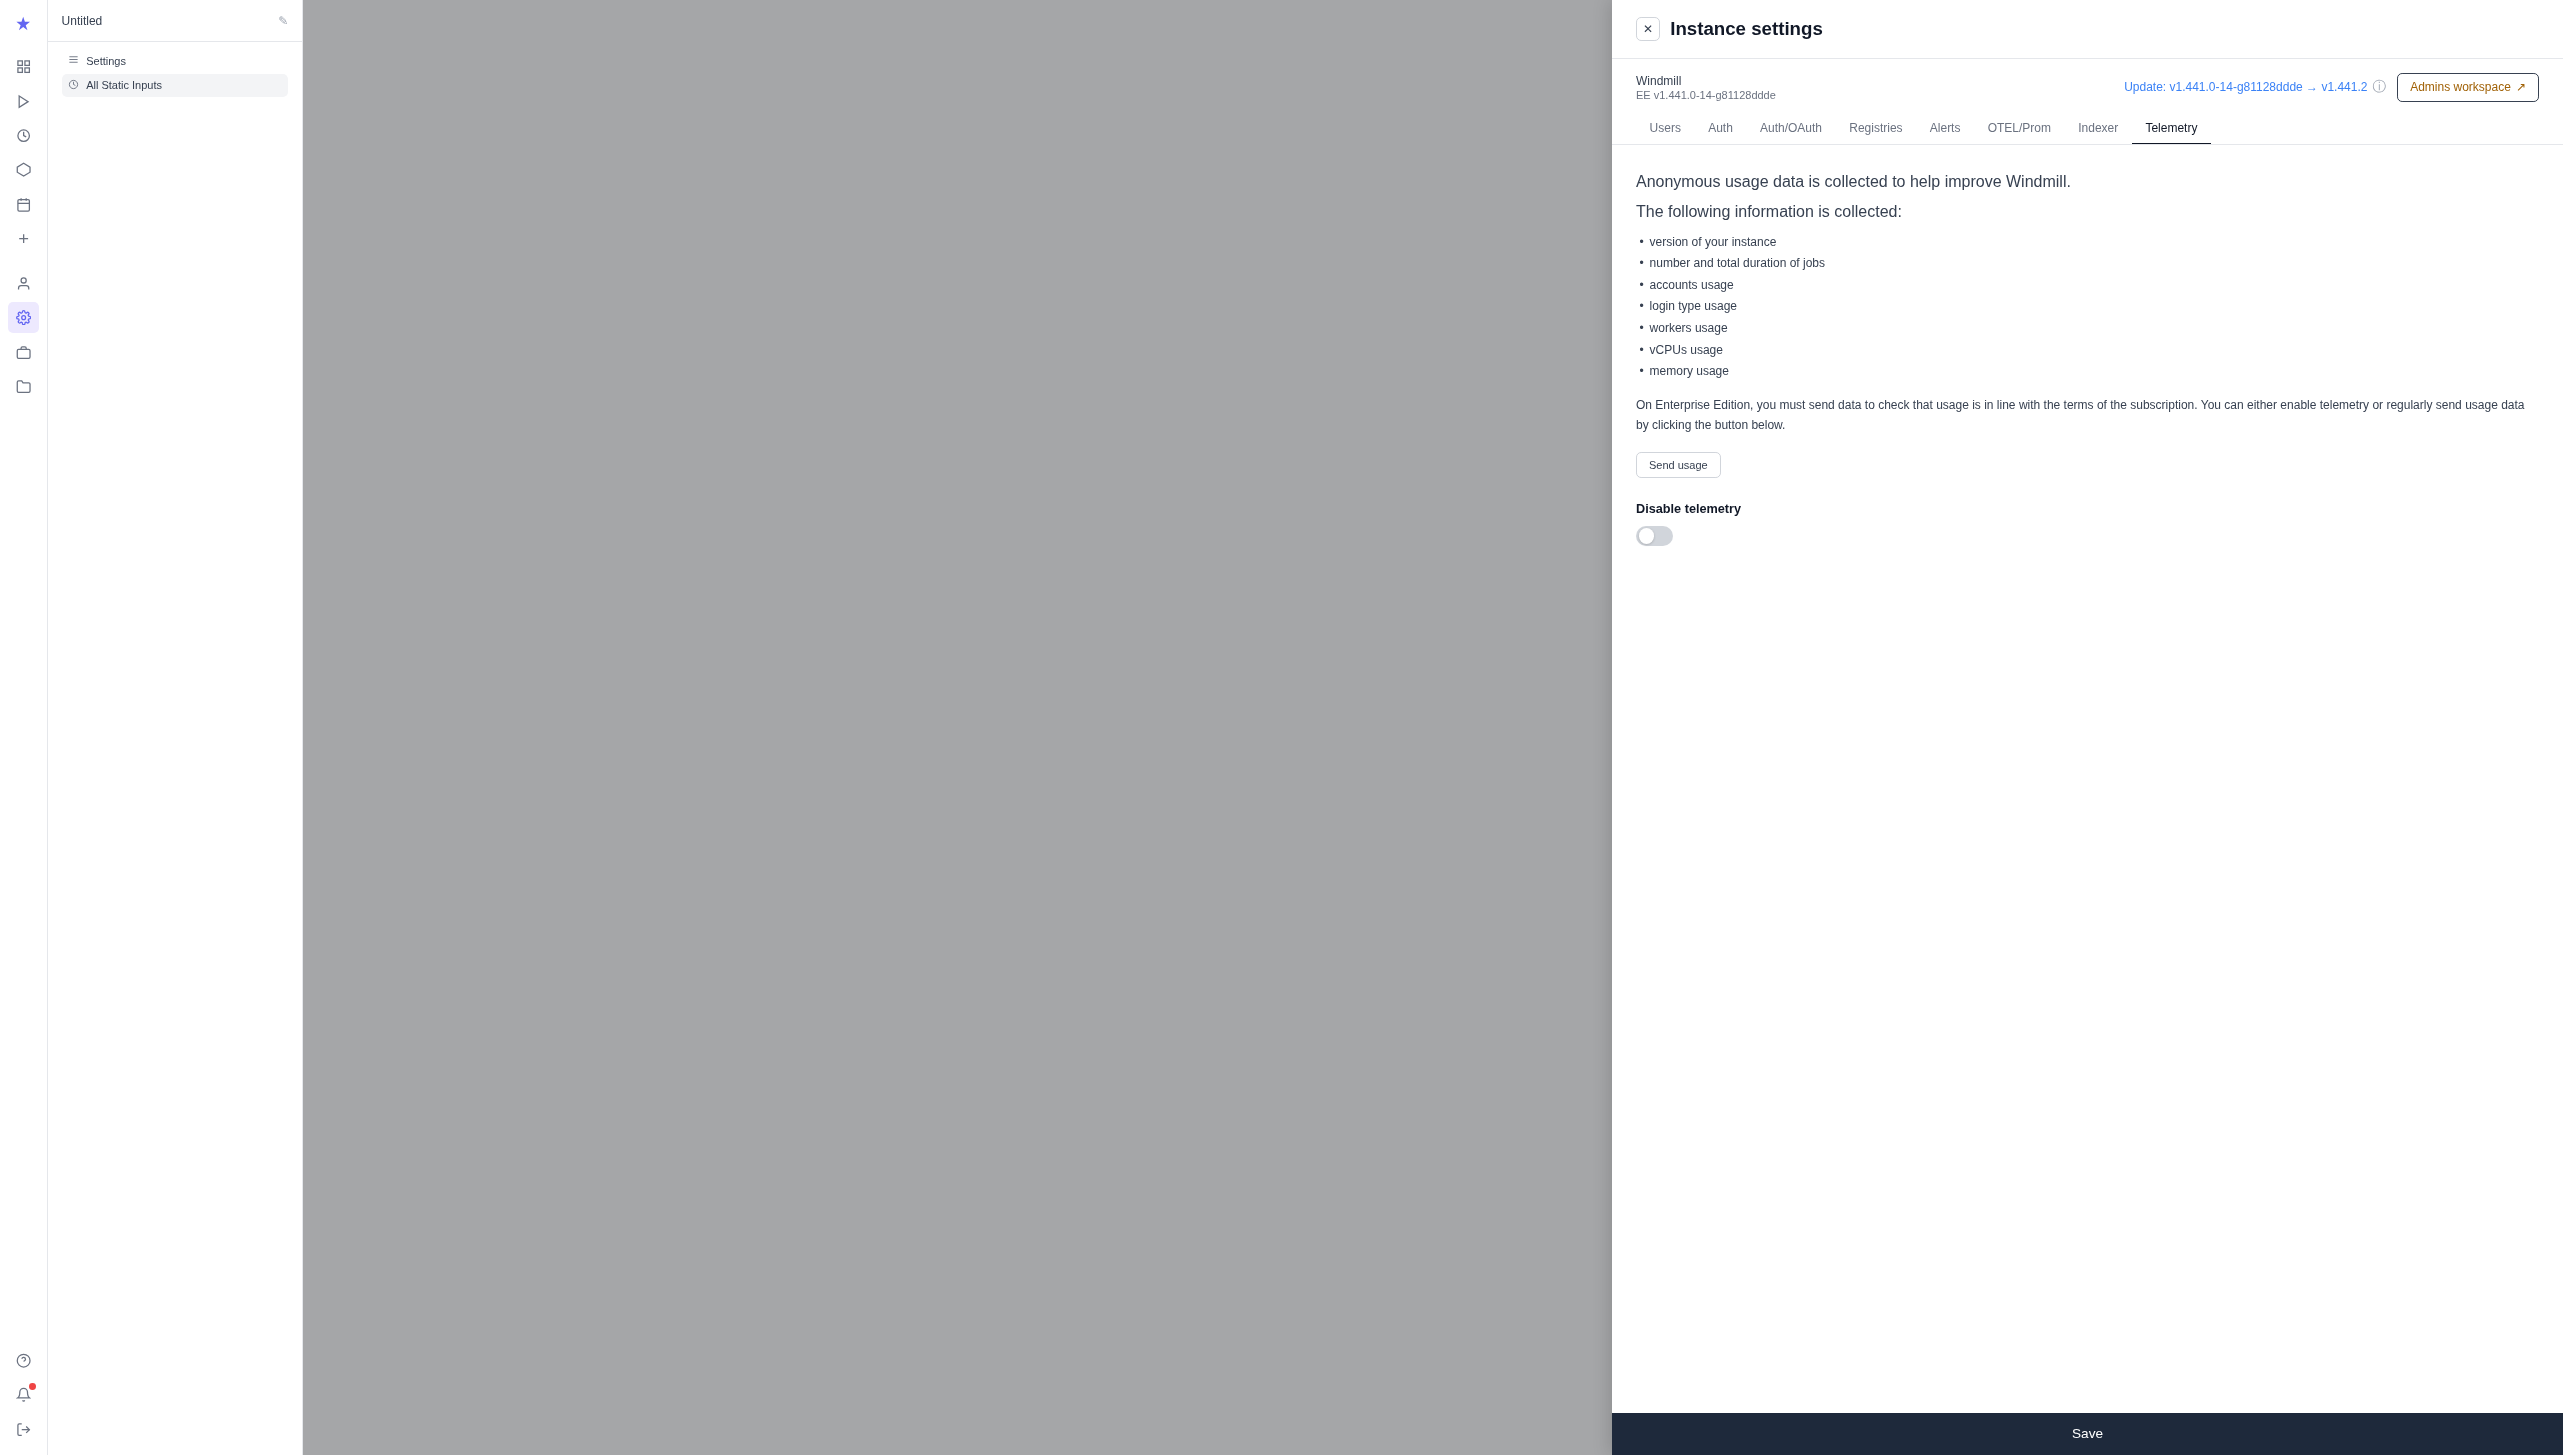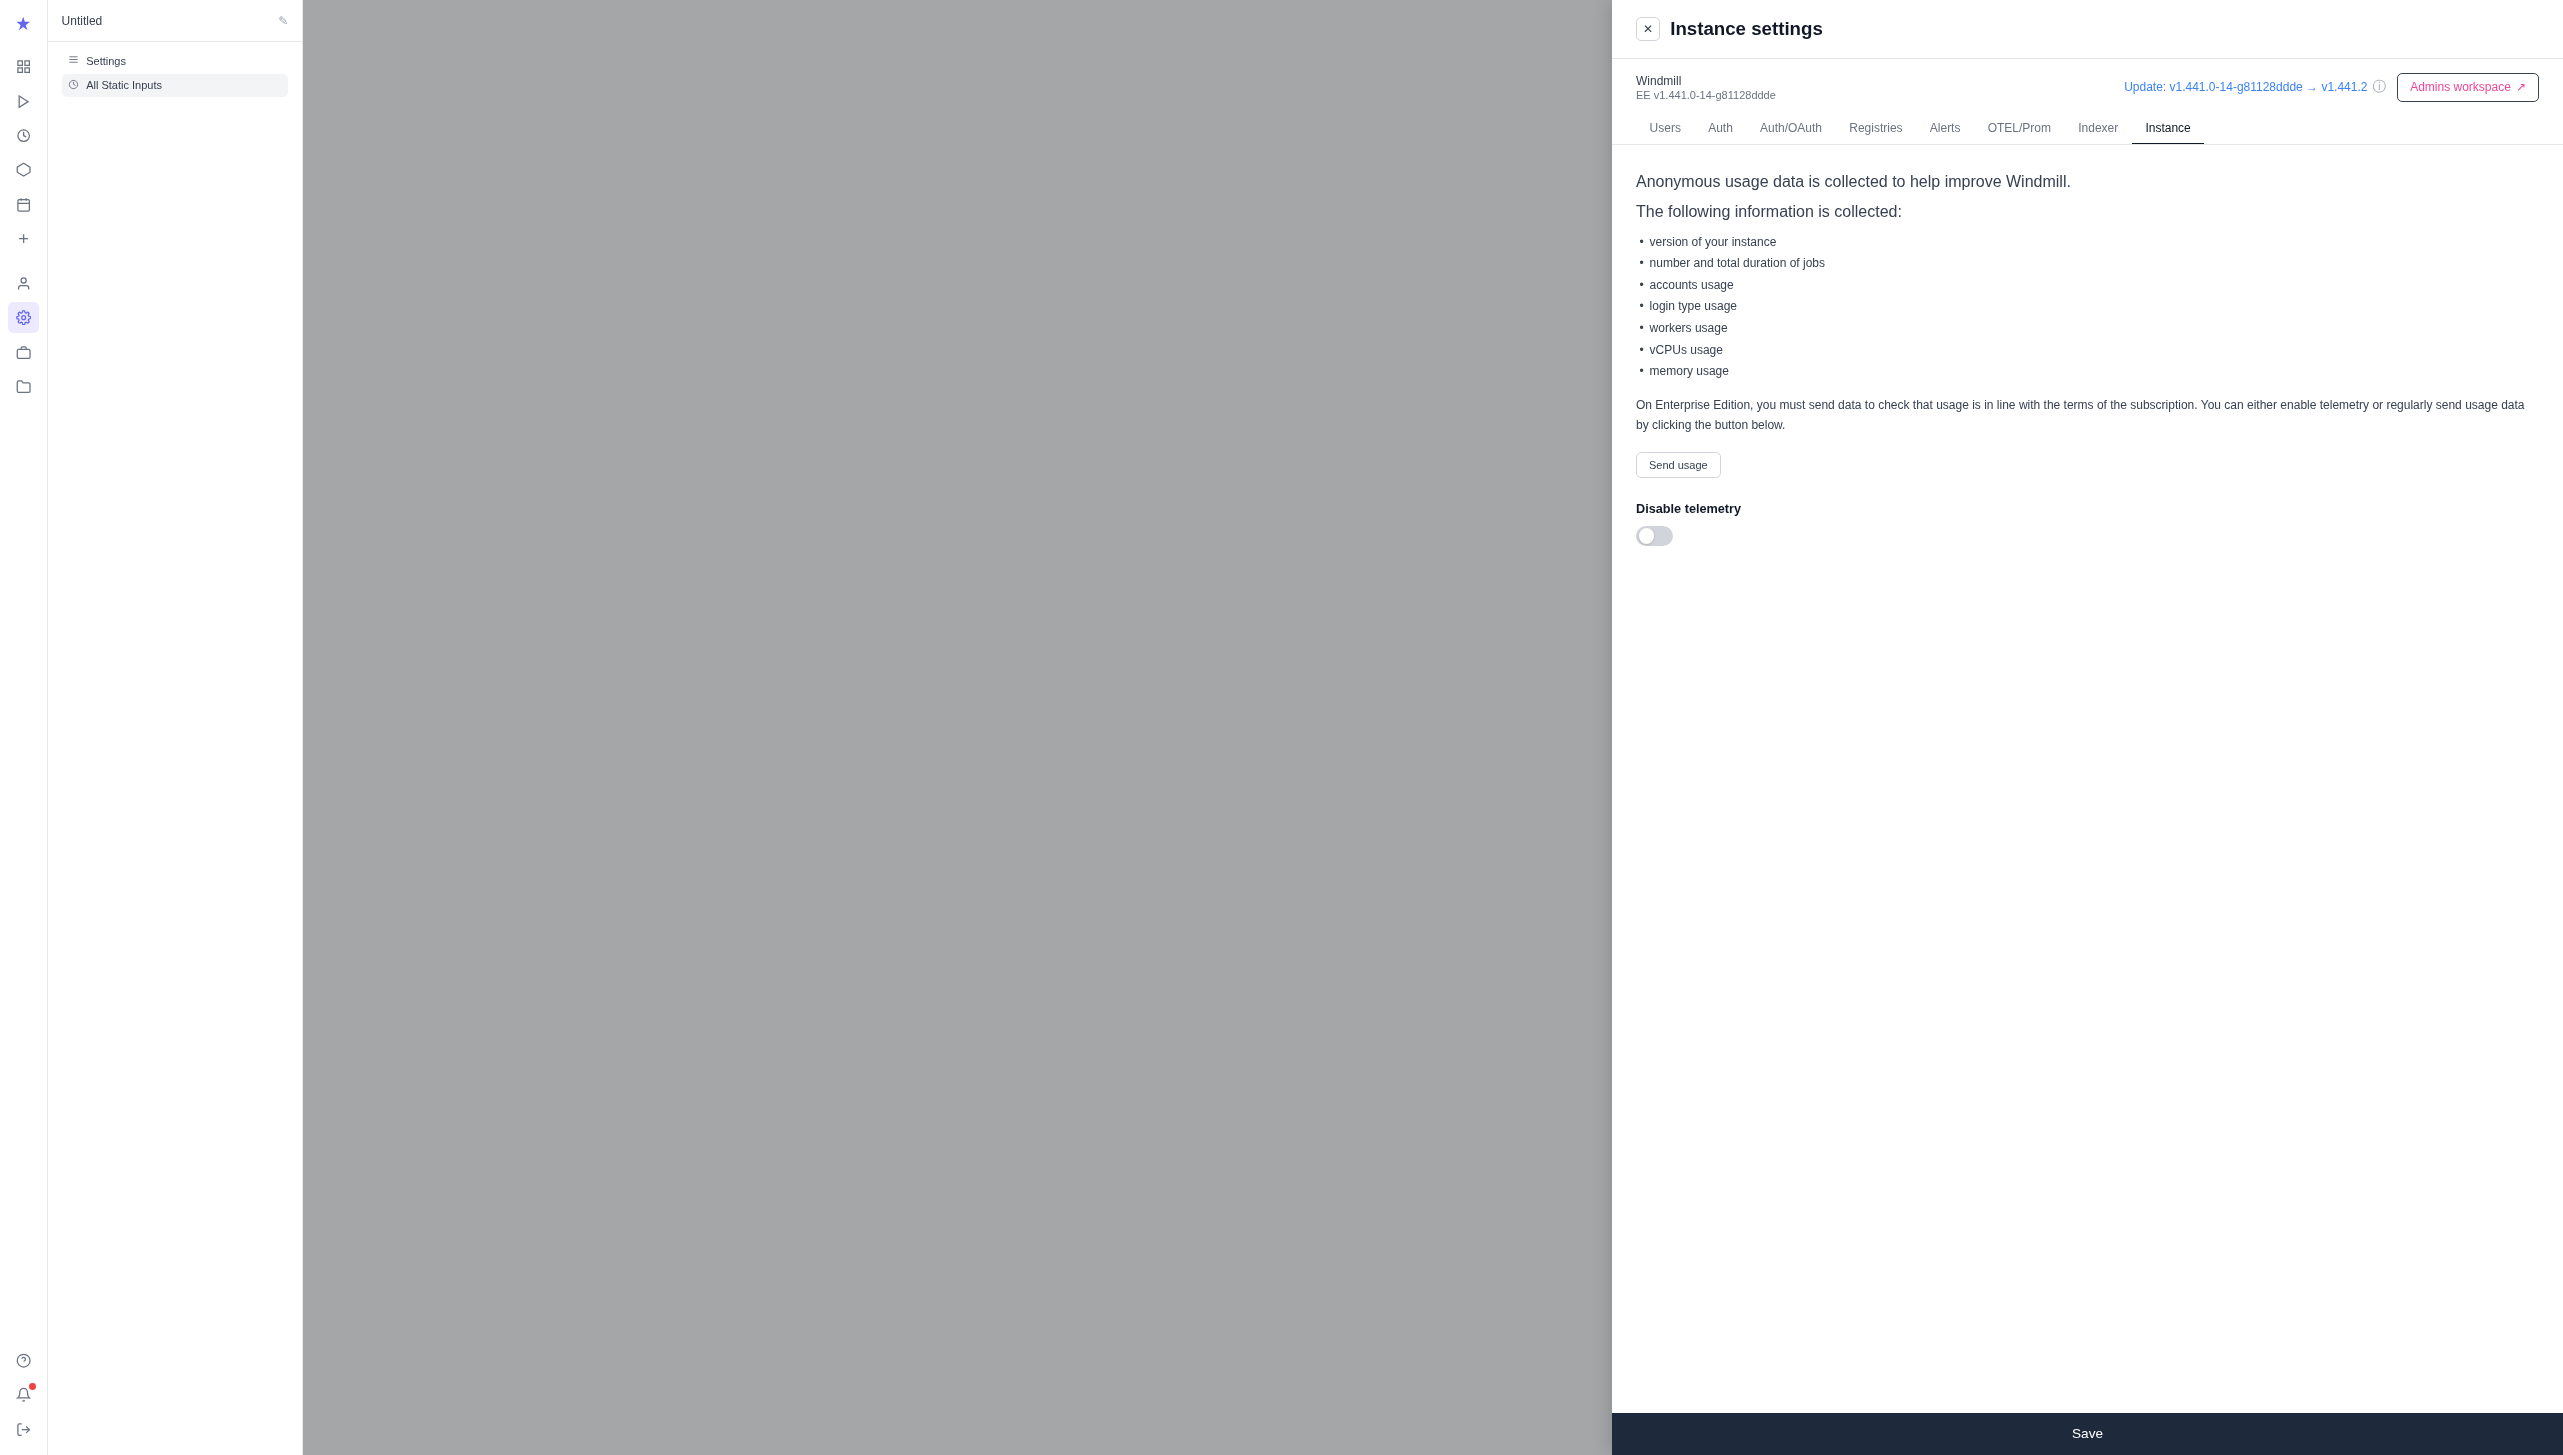--- a/index.html
+++ b/index.html
@@ -184,21 +184,21 @@
       font-size: 12px;
       text-decoration: none;
       cursor: pointer;
     }
     .modal-admins-btn {
       border: 1.3px solid #374151;
       border-radius: 5.1px;
       padding: 6.8px 12px;
       font-size: 12px;
       font-weight: 500;
-      color: #ec4899;
+      color: #a16207;
       background: #fff;
       cursor: pointer;
       display: flex;
       align-items: center;
       gap: 5.1px;
     }
 
     
     .modal-tabs {
       display: flex;
@@ -485,21 +485,21 @@
       </div>
 
       <div class="modal-tabs">
         <div class="modal-tab">Users</div>
         <div class="modal-tab">Auth</div>
         <div class="modal-tab">Auth/OAuth</div>
         <div class="modal-tab">Registries</div>
         <div class="modal-tab">Alerts</div>
         <div class="modal-tab">OTEL/Prom</div>
         <div class="modal-tab">Indexer</div>
-        <div class="modal-tab active">Instance</div>
+        <div class="modal-tab active">Telemetry</div>
       </div>
 
       <div class="modal-body">
         <p class="telemetry-description">Anonymous usage data is collected to help improve Windmill.</p>
         <p class="telemetry-description">The following information is collected:</p>
         <ul class="telemetry-list">
           <li>version of your instance</li>
           <li>number and total duration of jobs</li>
           <li>accounts usage</li>
           <li>login type usage</li>

